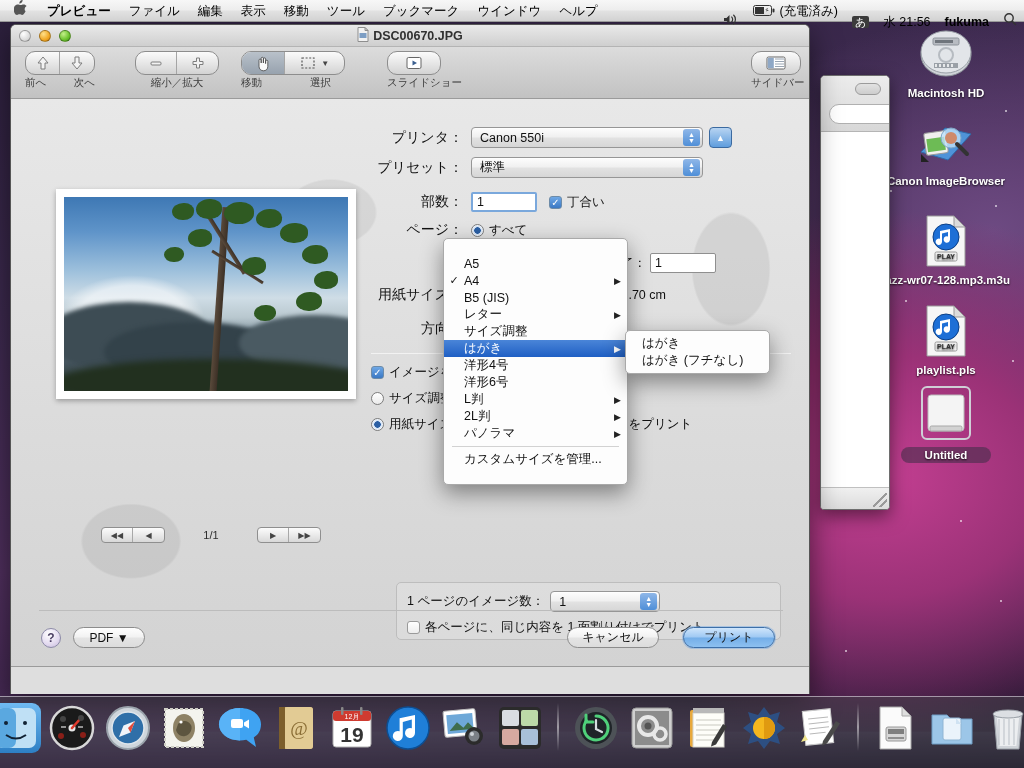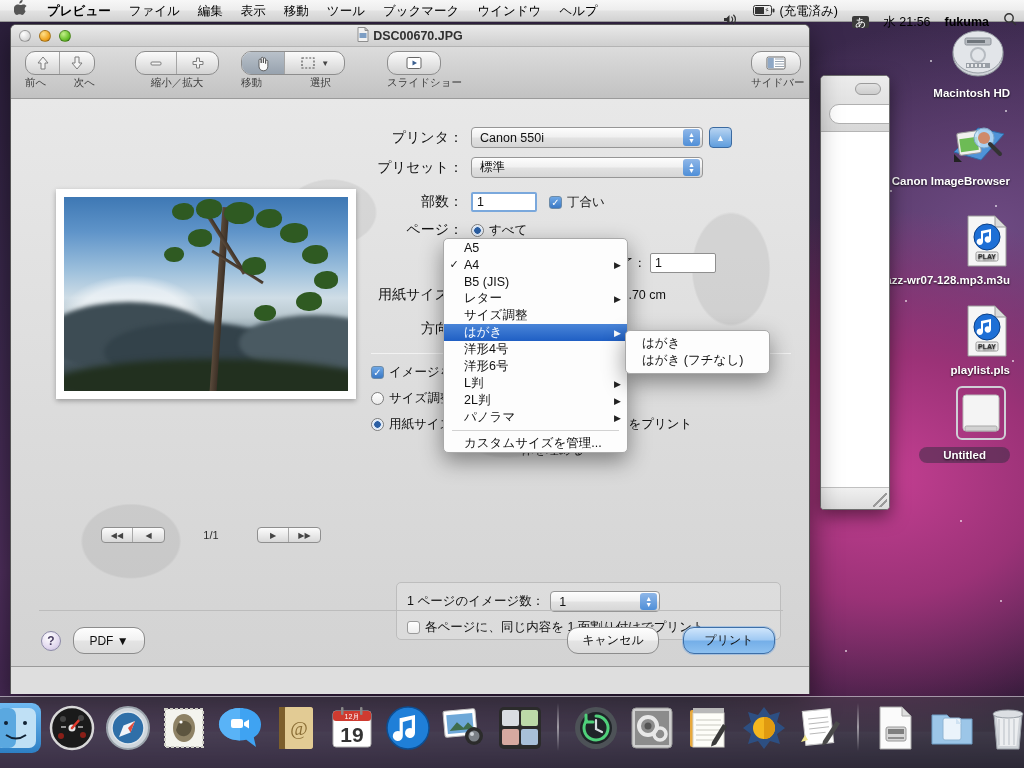--- a/index.html
+++ b/index.html
@@ -33,21 +33,21 @@
   }
   .mb-item { padding: 0 9px; line-height: 22px; height: 22px; white-space: nowrap; }
   .mb-apple { padding: 0 11px 0 14px; font-size: 14px; }
   .mb-apple svg { display: block; }
   #mb-right { margin-left: auto; display: flex; align-items: center; }
   #mb-right .mb-item { padding: 15px 7px; }
   .mb-bold { font-weight: bold; }
 
   
   .desk-icon {
-    position: absolute; width: 128px; text-align: right;
+    position: absolute; width: 128px; text-align: center;
     color: #fff; font-size: 11.5px; font-weight: bold;
     text-shadow: 0 1px 2px rgba(0,0,0,.85);
     line-height: 14px;
   }
   .desk-icon .glyph { display: block; margin: 0 auto 3px; }
   .desk-icon .cap { display: block; }
   .desk-icon .cap.boxed {
     background: rgba(60,45,70,.55); border-radius: 8px;
     padding: 1px 24px; display: inline-block;
   }
@@ -229,21 +229,21 @@
     border: 1px solid #bdbdbd; border-radius: 5px;
     background: rgba(255,255,255,.18);
     padding: 8px 10px;
   }
 
   #sheet-footer {
     position: absolute; left: 0; bottom: 0; width: 800px; height: 56px;
   }
   .hr-footer { position: absolute; left: 28px; right: 28px; top: 0; height: 1px; background: #bcbcbc; }
   .cap-btn {
-    height: 27px; border-radius: 11px; border: 1px solid #8c8c8c;
+    height: 21px; border-radius: 11px; border: 1px solid #8c8c8c;
     background: linear-gradient(to bottom,#fefefe 0%,#f2f2f2 48%,#e4e4e4 52%,#dcdcdc 100%);
     display: flex; align-items: center; justify-content: center; gap: 4px;
     font-size: 12px; color: #111; padding: 0 12px;
   }
   .cap-btn.primary {
     border-color: #3d6fa8;
     background: linear-gradient(to bottom,#cfe5fb 0%,#9fc9f3 48%,#74aee8 52%,#8dc0f0 100%);
     box-shadow: 0 0 0 1px rgba(120,170,225,.5);
   }
   .help-btn {
@@ -252,21 +252,21 @@
     background: radial-gradient(circle at 40% 30%, #ffffff, #e2d9ef 60%, #c3b7d8);
     display: flex; align-items: center; justify-content: center;
     font-size: 12px; font-weight: bold; color: #4a3e63;
   }
 
   
   #papermenu {
     position: absolute; left: 443px; top: 238px; width: 185px;
     background: #fdfdfd; border: 1px solid #a9a9a9; border-radius: 5px;
     box-shadow: 0 8px 22px rgba(0,0,0,.42);
-    z-index: 40; padding: 0 0; font-size: 12.5px;
+    z-index: 40; padding: 16px 0; font-size: 12.5px;
   }
   .mi {
     height: 17px; display: flex; align-items: center;
     padding: 0 6px 0 0; color: #111; position: relative;
   }
   .mi .tick { width: 20px; text-align: center; font-size: 11px; }
   .mi .mtext { flex: 1; white-space: nowrap; }
   .mi .sub { font-size: 9px; color: #222; }
   .mi.sel { background: linear-gradient(to bottom,#4a85d8,#1f5fc4); color: #fff; }
   .mi.sel .sub { color: #fff; }

